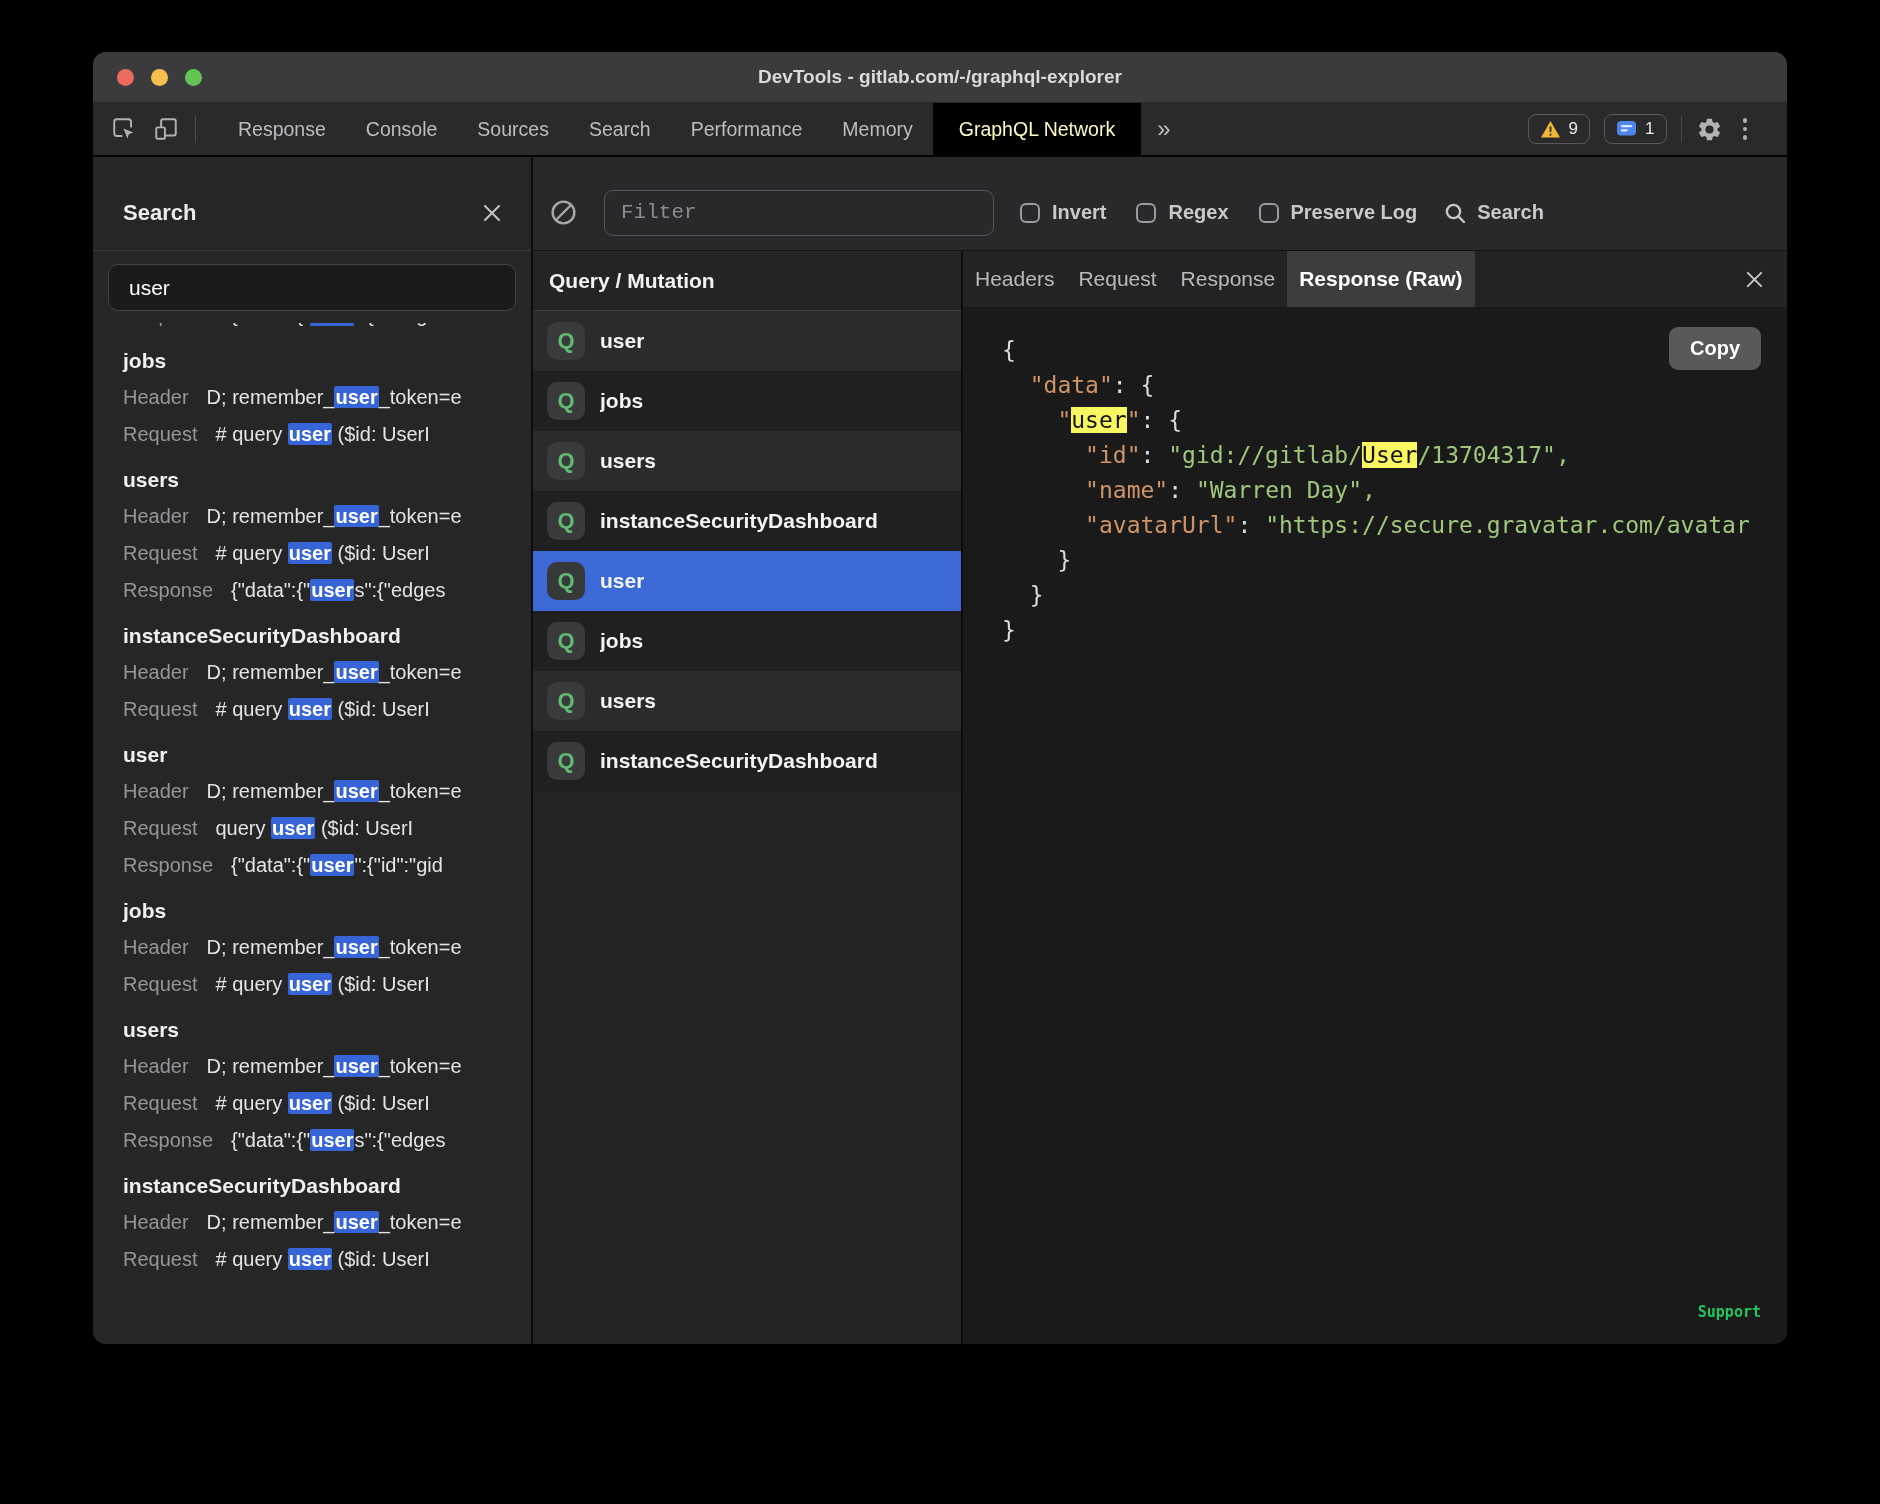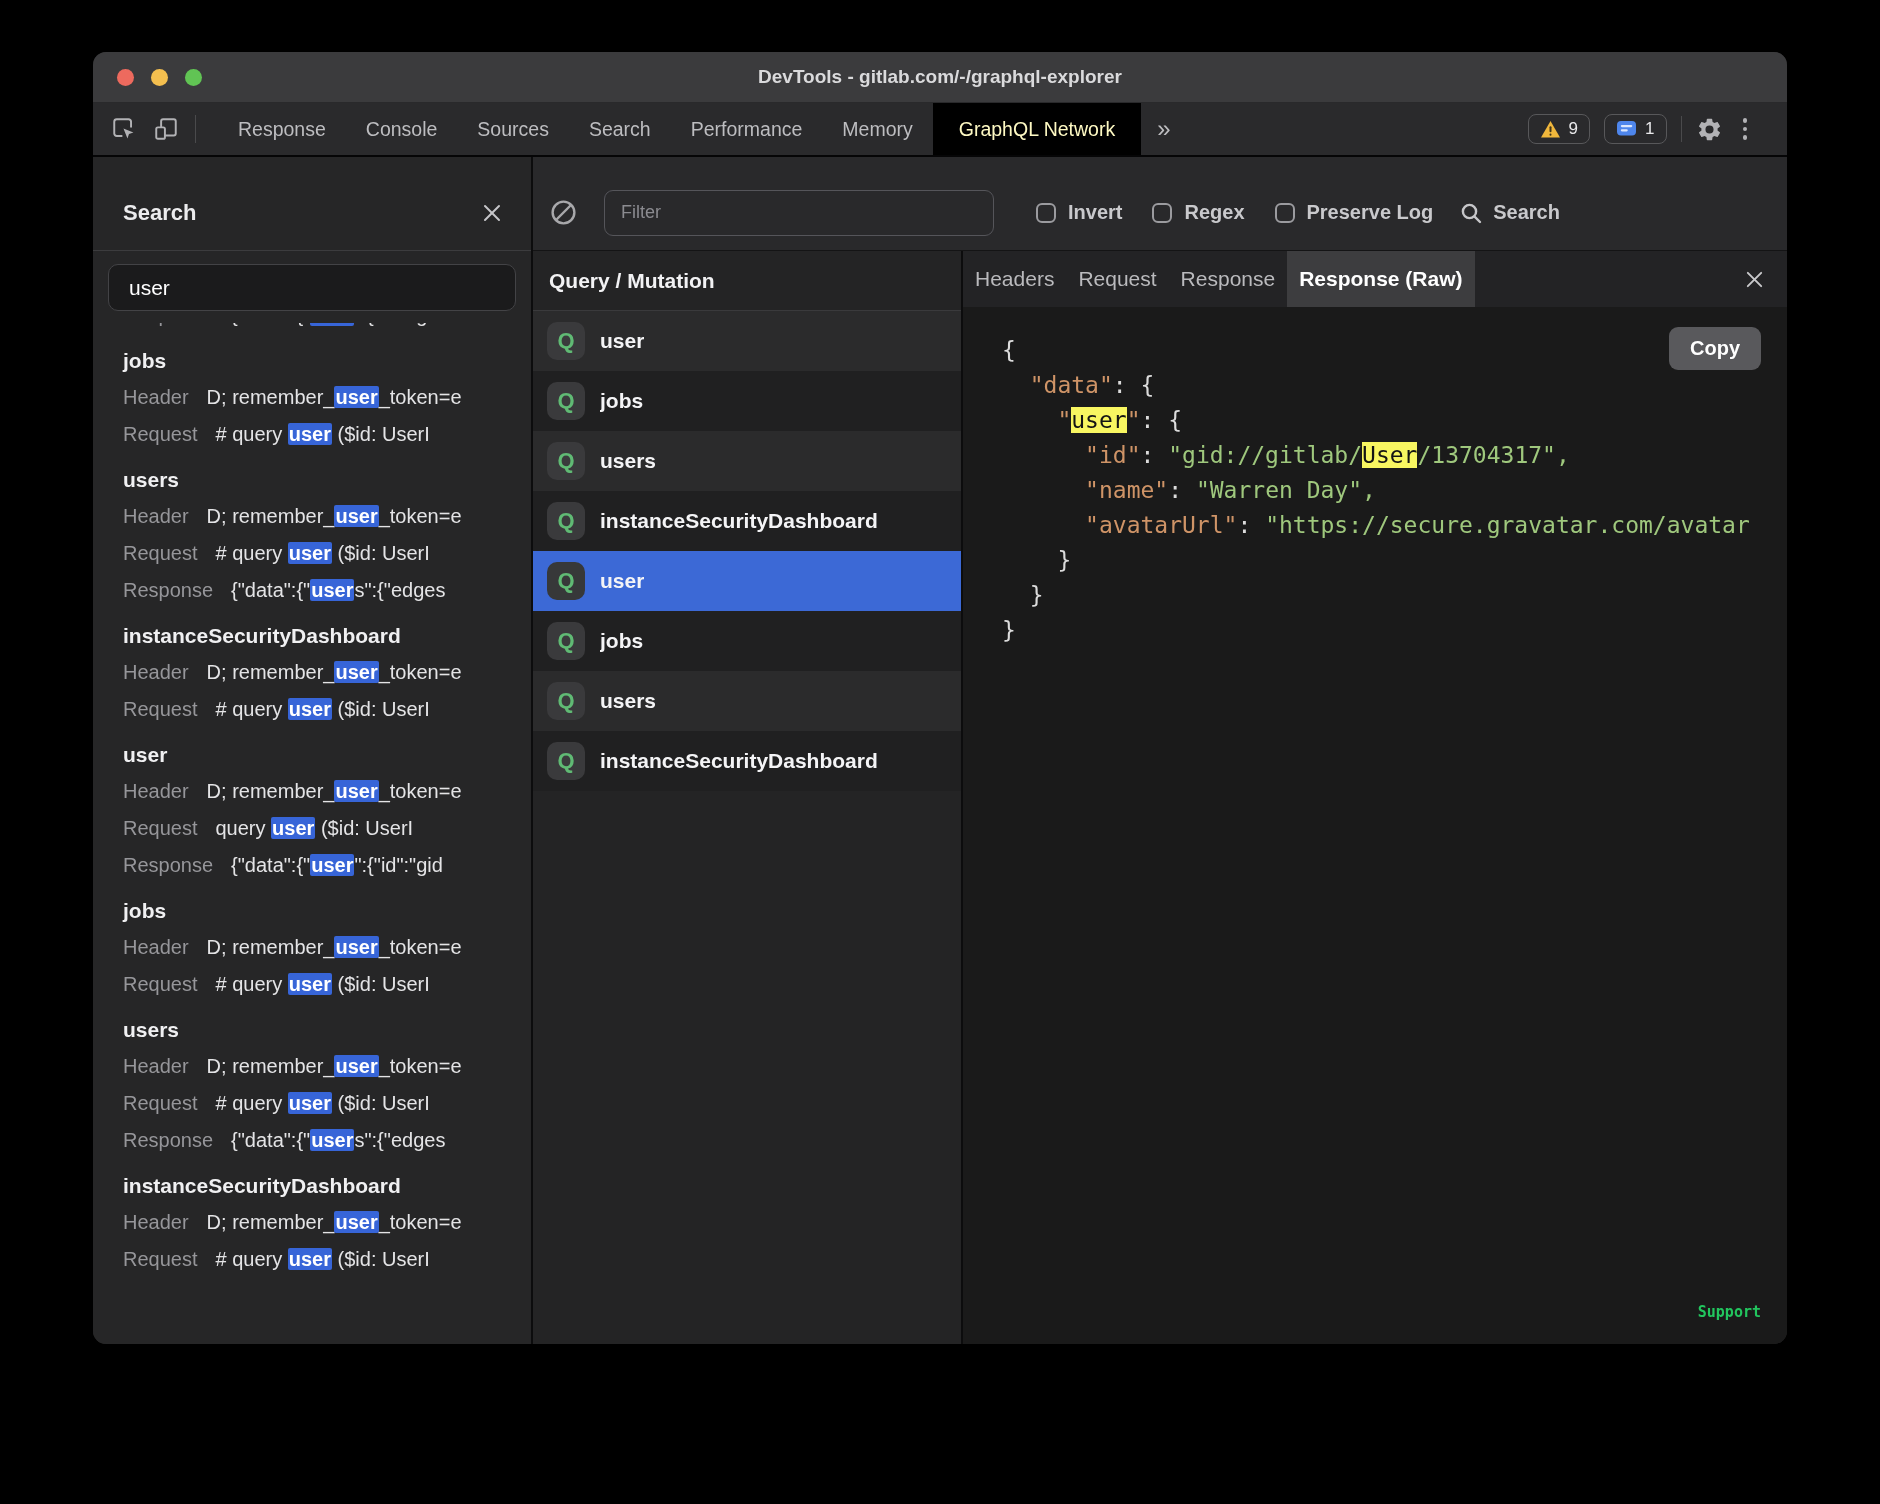--- a/index.html
+++ b/index.html
@@ -40,21 +40,21 @@
   .results{flex:1;min-height:0;overflow:hidden;padding:0 0 0 30px;}
   .srow{white-space:nowrap;line-height:37px;font-size:20px;color:#e4e4e6;overflow:hidden;}
   .srow.partial{margin-top:-26px;}
   .slbl{color:#96969a;margin-right:18px;}
   .shead{margin-top:8px;font-size:21px;font-weight:700;color:#f0f0f2;line-height:37px;}
   .mhl{background:#3765d8;color:#fff;font-weight:700;border-radius:2px;padding:0 1px;}
 
   
   .main{flex:1;display:flex;flex-direction:column;min-width:0;}
   .toolbar{height:94px;flex:0 0 auto;display:flex;align-items:center;background:#29292b;gap:26px;padding:18px 20px 0 16px;box-sizing:border-box;border-bottom:1px solid #141415;}
-  .filter-input{width:390px;height:46px;box-sizing:border-box;background:transparent;border:1.5px solid #55555a;border-radius:9px;color:#e8e8ea;font-size:18px;padding:0 16px;font-family:Liberation Sans, sans-serif;outline:none;}
+  .filter-input{width:390px;height:46px;box-sizing:border-box;background:transparent;border:1.5px solid #55555a;border-radius:9px;color:#e8e8ea;font-size:21px;padding:0 16px;font-family:Liberation Mono, monospace;outline:none;}
   .filter-input::placeholder{color:#8b8b90;}
   .cbgroup{display:flex;align-items:center;gap:12px;color:#c9c9cc;font-size:20px;font-weight:700;white-space:nowrap;}
   .cb{width:20px;height:20px;box-sizing:border-box;border:2.5px solid #9b9b9f;border-radius:6px;background:transparent;}
   .tsearch{display:flex;align-items:center;gap:10px;color:#c9c9cc;font-size:20px;font-weight:700;}
   .mainbody{flex:1;display:flex;min-height:0;}
 
   .mid-panel{width:428px;flex:0 0 auto;background:#242425;border-right:2px solid #0c0c0d;display:flex;flex-direction:column;min-height:0;}
   .qm-head{height:60px;flex:0 0 auto;display:flex;align-items:center;padding:0 16px;font-size:21px;font-weight:700;color:#f2f2f4;border-bottom:1px solid #3a3a3c;box-sizing:border-box;}
   .qm-list{flex:1;min-height:0;overflow:hidden;}
   .qrow{height:60px;display:flex;align-items:center;gap:15px;padding:0 14px;background:#2b2b2c;}
@@ -202,21 +202,21 @@
       <div class="main">
 
         <div class="toolbar">
           <span>
             <svg width="29" height="29" viewBox="0 0 24 24" fill="none" stroke="#a8a8ab" stroke-width="2">
               <circle cx="12" cy="12" r="9"></circle>
               <line x1="18.4" y1="5.6" x2="5.6" y2="18.4"></line>
             </svg>
           </span>
           <input class="filter-input" type="text" placeholder="Filter" style="">
-          <div style="display:flex;align-items:center;gap:30px;margin-left:16px;">
+          <div style="display:flex;align-items:center;gap:30px;">
               <span class="cbgroup">
                 <span class="cb"></span>
                 <span>Invert</span>
               </span>
               <span class="cbgroup">
                 <span class="cb"></span>
                 <span>Regex</span>
               </span>
               <span class="cbgroup">
                 <span class="cb"></span>

